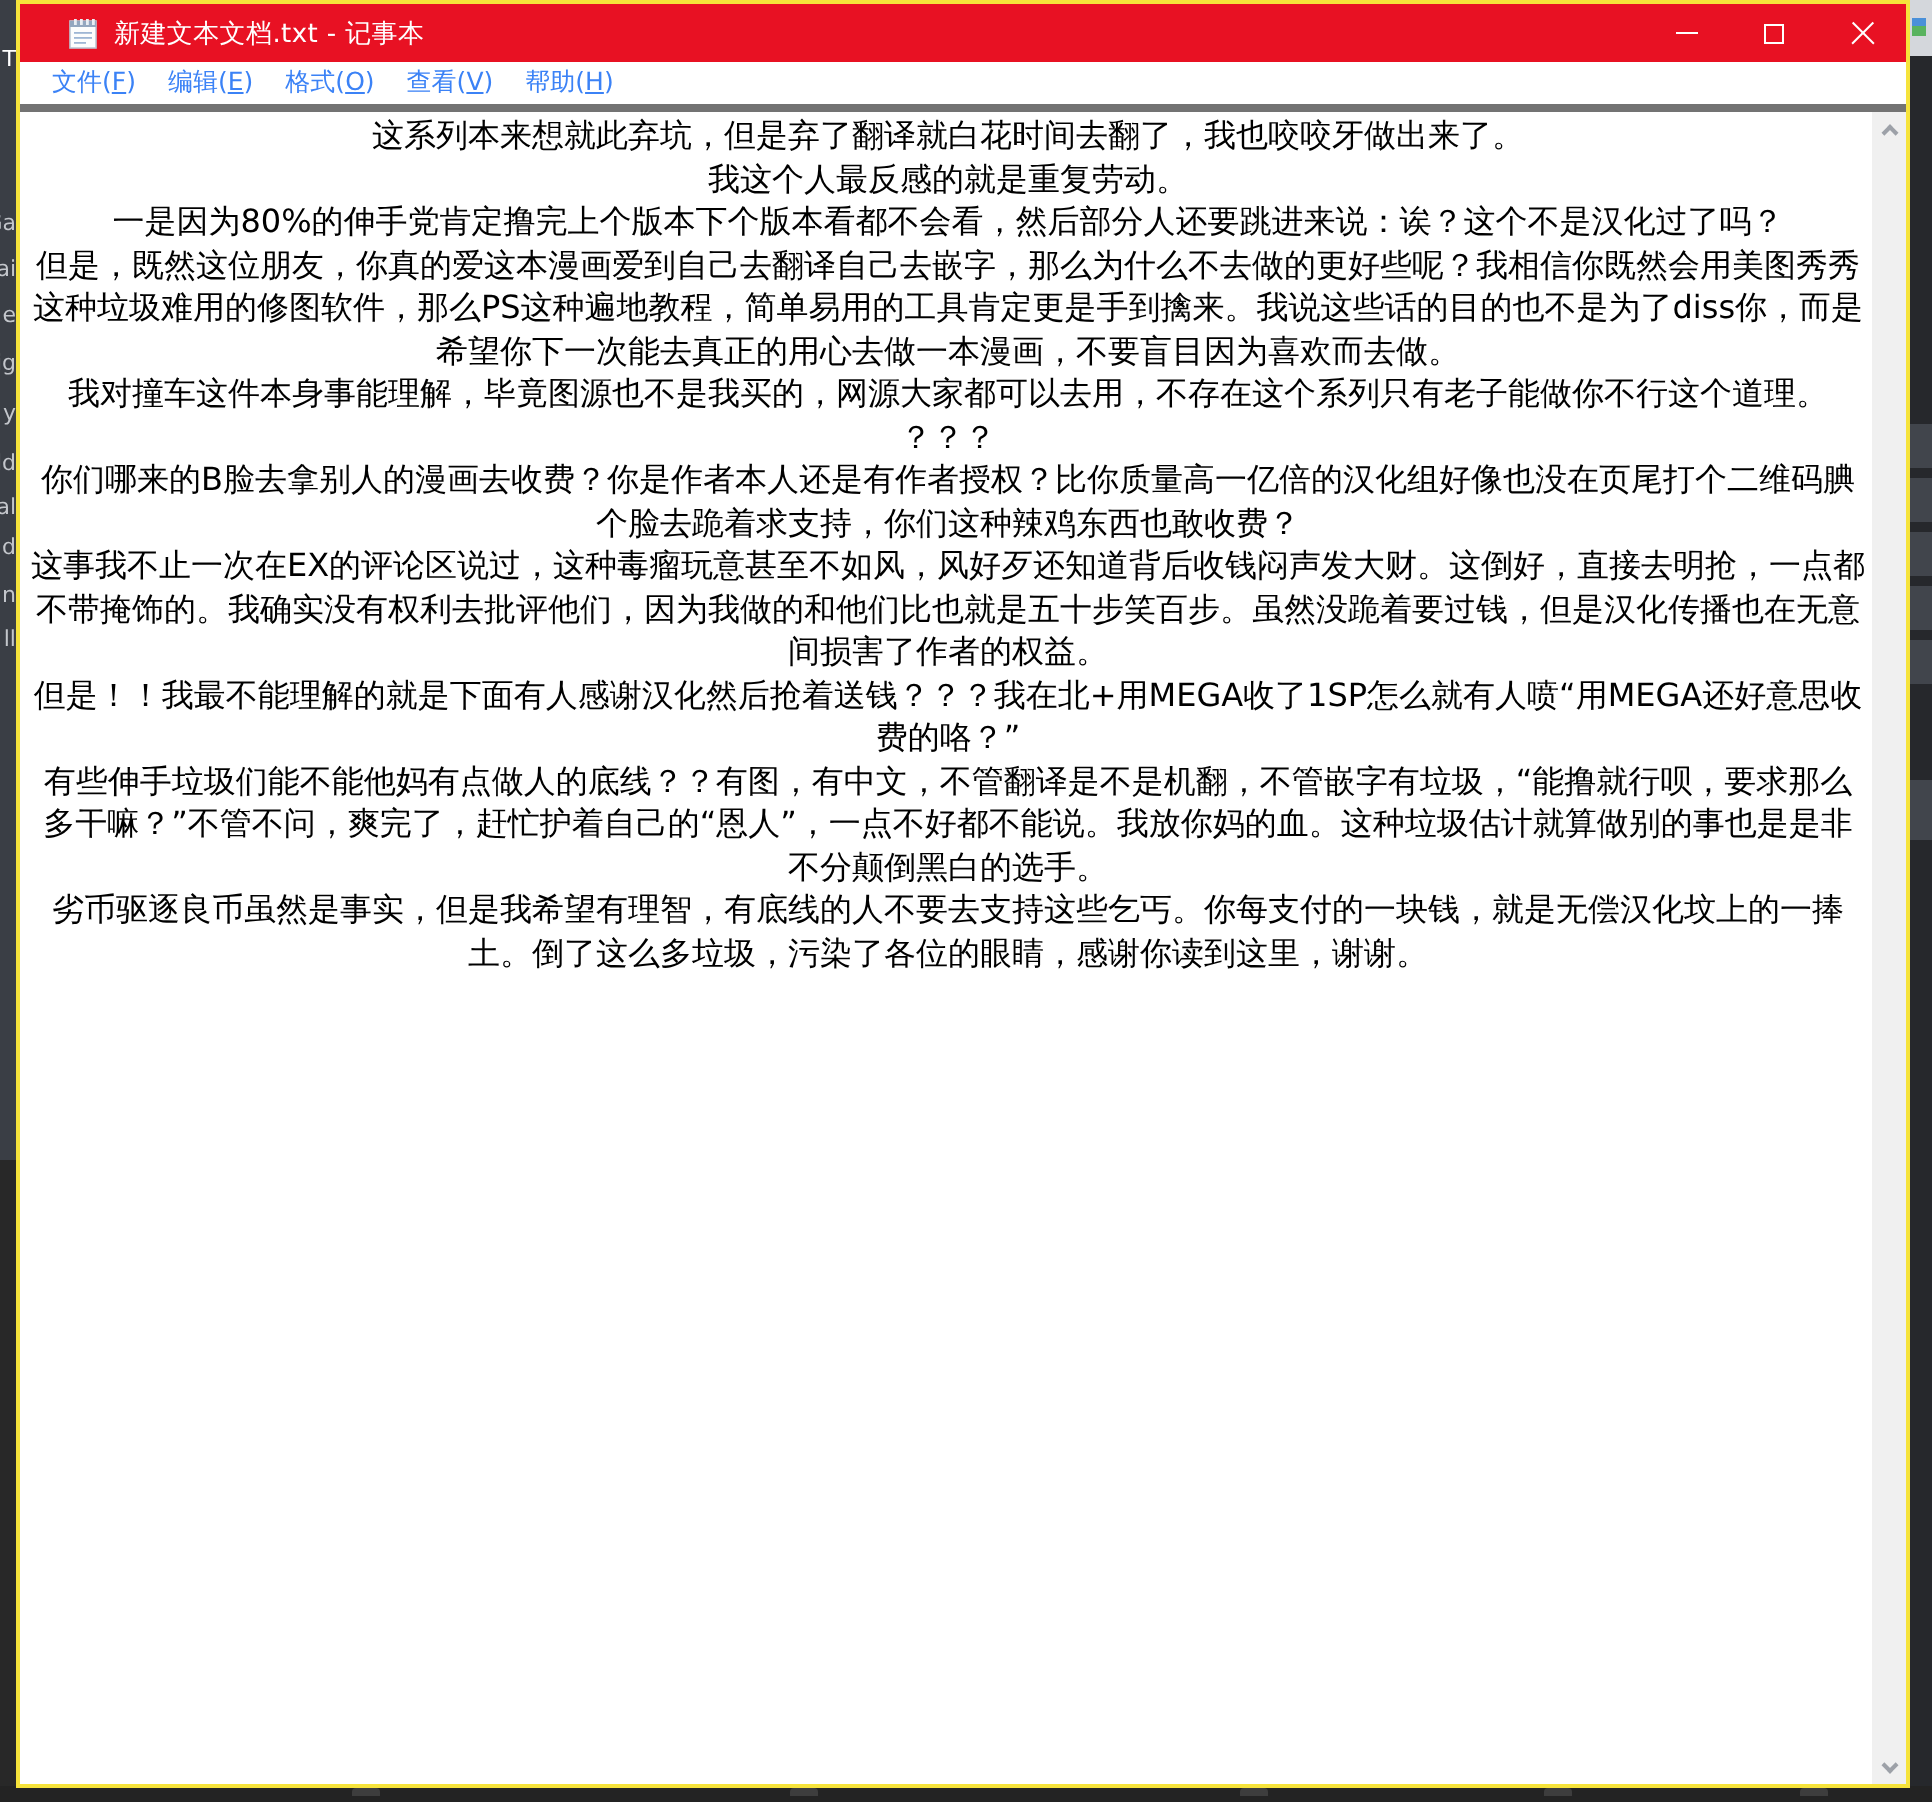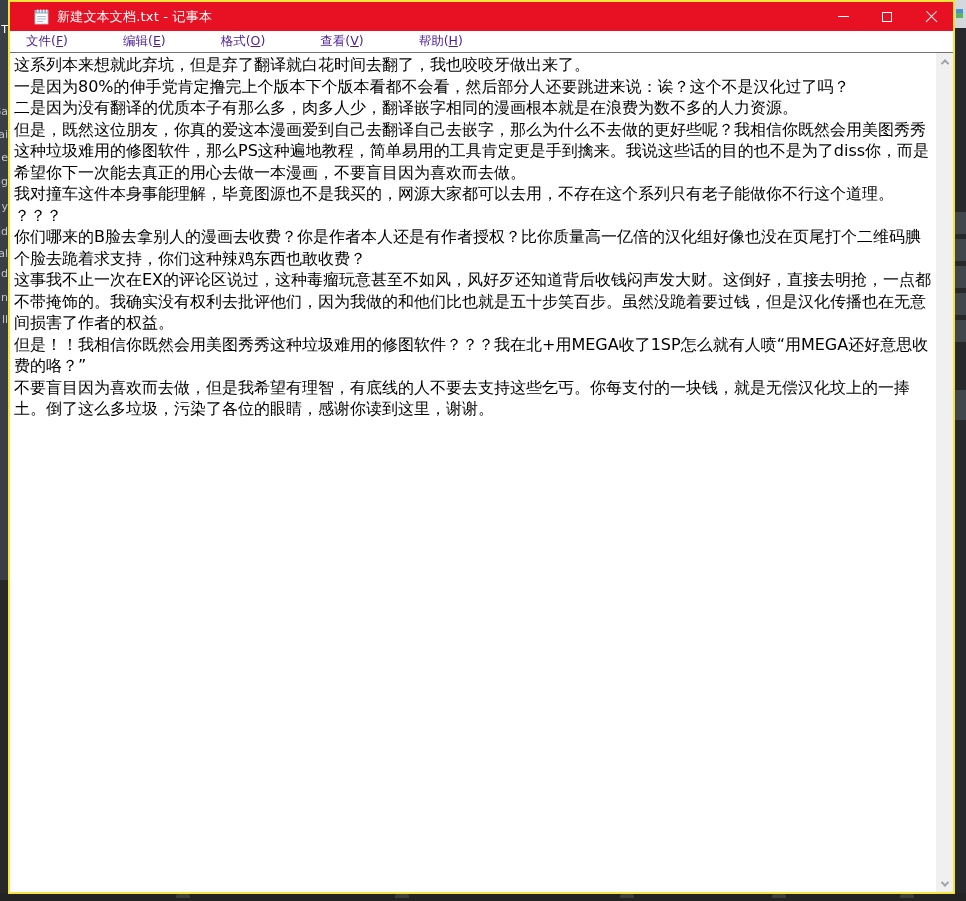--- a/index.html
+++ b/index.html
@@ -79,27 +79,27 @@
   .ic-close::before, .ic-close::after {
     content:""; position:absolute; left:-1px; top:6px; width:15px; height:1.4px;
     background:#ffffff;
   }
   .ic-close::before { transform:rotate(45deg); }
   .ic-close::after  { transform:rotate(-45deg); }
 
   
   .menubar {
     height:21px; background:#ffffff; display:flex; align-items:center;
-    padding-left:8px; flex-shrink:0; font-size:12.5px; color:#4c1d95;gap:39px;
+    padding-left:8px; flex-shrink:0; font-size:12.5px; color:#3b82f6;
   }
   .menu-item { padding:2px 8px; white-space:nowrap; }
   .menu-item u { text-decoration:underline; }
 
   
-  .content { flex:1; display:flex; min-height:0; border-top:1px solid #737373; }
+  .content { flex:1; display:flex; min-height:0; border-top:4px solid #737373;text-align:center; }
   .textarea {
     flex:1; overflow:hidden; padding:1px 2px 0 4px;
     font-size:16px; line-height:21.5px; color:#000;
     word-break:break-all; white-space:normal;
   }
   .para { margin:0; }
 
   
   .scrollbar {
     width:17px; background:#f0f0f0; flex-shrink:0;
@@ -182,29 +182,30 @@
     <span class="menu-item"><span>文件(</span><u>F</u><span>)</span></span>
     <span class="menu-item"><span>编辑(</span><u>E</u><span>)</span></span>
     <span class="menu-item"><span>格式(</span><u>O</u><span>)</span></span>
     <span class="menu-item"><span>查看(</span><u>V</u><span>)</span></span>
     <span class="menu-item"><span>帮助(</span><u>H</u><span>)</span></span>
   </nav>
 
   <div class="content">
     <div class="textarea">
       <div class="para">这系列本来想就此弃坑，但是弃了翻译就白花时间去翻了，我也咬咬牙做出来了。</div>
+      <div class="para">我这个人最反感的就是重复劳动。</div>
       <div class="para">一是因为80%的伸手党肯定撸完上个版本下个版本看都不会看，然后部分人还要跳进来说：诶？这个不是汉化过了吗？</div>
-      <div class="para">二是因为没有翻译的优质本子有那么多，肉多人少，翻译嵌字相同的漫画根本就是在浪费为数不多的人力资源。</div>
       <div class="para">但是，既然这位朋友，你真的爱这本漫画爱到自己去翻译自己去嵌字，那么为什么不去做的更好些呢？我相信你既然会用美图秀秀这种垃圾难用的修图软件，那么PS这种遍地教程，简单易用的工具肯定更是手到擒来。我说这些话的目的也不是为了diss你，而是希望你下一次能去真正的用心去做一本漫画，不要盲目因为喜欢而去做。</div>
       <div class="para">我对撞车这件本身事能理解，毕竟图源也不是我买的，网源大家都可以去用，不存在这个系列只有老子能做你不行这个道理。</div>
       <div class="para">？？？</div>
       <div class="para">你们哪来的B脸去拿别人的漫画去收费？你是作者本人还是有作者授权？比你质量高一亿倍的汉化组好像也没在页尾打个二维码腆个脸去跪着求支持，你们这种辣鸡东西也敢收费？</div>
       <div class="para">这事我不止一次在EX的评论区说过，这种毒瘤玩意甚至不如风，风好歹还知道背后收钱闷声发大财。这倒好，直接去明抢，一点都不带掩饰的。我确实没有权利去批评他们，因为我做的和他们比也就是五十步笑百步。虽然没跪着要过钱，但是汉化传播也在无意间损害了作者的权益。</div>
-      <div class="para">但是！！我相信你既然会用美图秀秀这种垃圾难用的修图软件？？？我在北+用MEGA收了1SP怎么就有人喷“用MEGA还好意思收费的咯？”</div>
-      <div class="para">不要盲目因为喜欢而去做，但是我希望有理智，有底线的人不要去支持这些乞丐。你每支付的一块钱，就是无偿汉化坟上的一捧土。倒了这么多垃圾，污染了各位的眼睛，感谢你读到这里，谢谢。</div>
+      <div class="para">但是！！我最不能理解的就是下面有人感谢汉化然后抢着送钱？？？我在北+用MEGA收了1SP怎么就有人喷“用MEGA还好意思收费的咯？”</div>
+      <div class="para">有些伸手垃圾们能不能他妈有点做人的底线？？有图，有中文，不管翻译是不是机翻，不管嵌字有垃圾，“能撸就行呗，要求那么多干嘛？”不管不问，爽完了，赶忙护着自己的“恩人”，一点不好都不能说。我放你妈的血。这种垃圾估计就算做别的事也是是非不分颠倒黑白的选手。</div>
+      <div class="para">劣币驱逐良币虽然是事实，但是我希望有理智，有底线的人不要去支持这些乞丐。你每支付的一块钱，就是无偿汉化坟上的一捧土。倒了这么多垃圾，污染了各位的眼睛，感谢你读到这里，谢谢。</div>
     </div>
     <div class="scrollbar">
       <button class="sb-btn">
           <span class="chev up"></span>
         </button>
       <button class="sb-btn">
           <span class="chev down"></span>
         </button>
     </div>
   </div>

